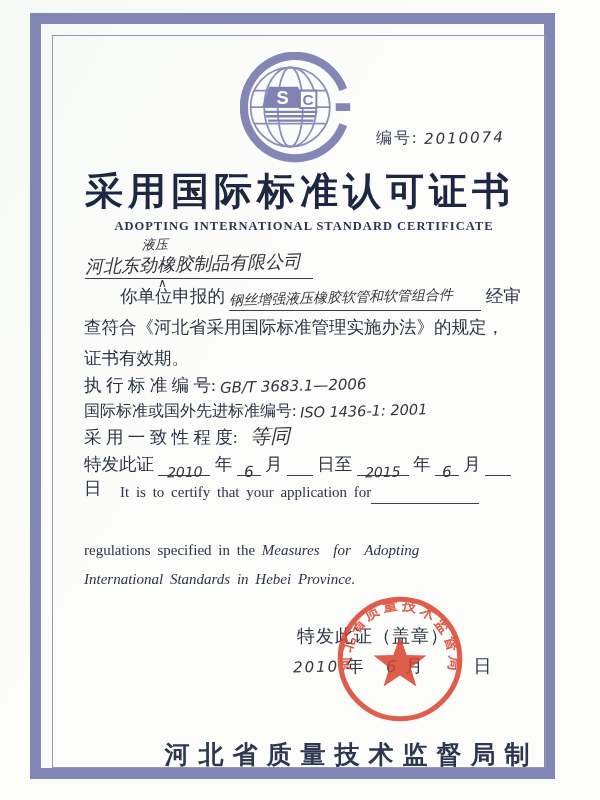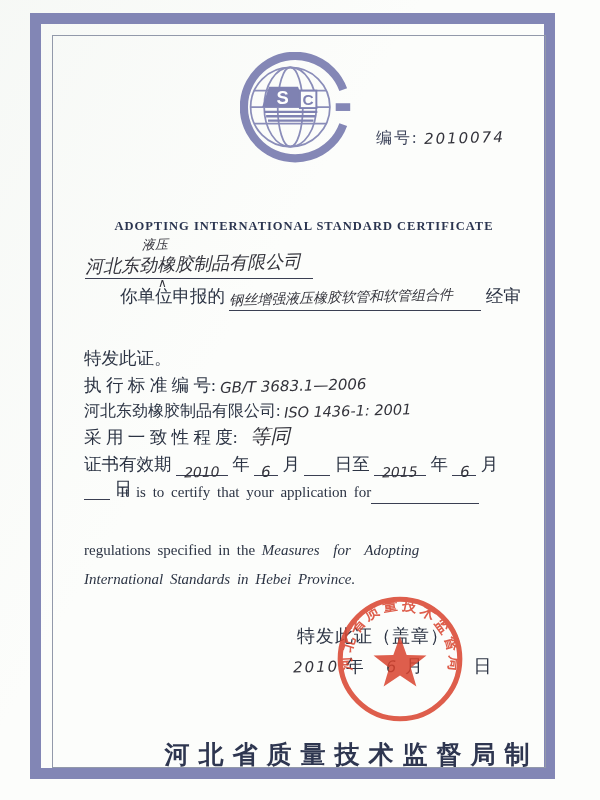--- a/index.html
+++ b/index.html
@@ -82,51 +82,53 @@
         <line x1="29" y1="71" x2="76" y2="71"></line>
       </g>
     </svg>
   </div>
 
   <div class="certno">
     <span>编号:</span>
     <span class="hw" style="font-size:15px">2010074</span>
   </div>
 
+  <h1 class="title">采用国际标准认可证书</h1>
   <div class="subtitle">ADOPTING INTERNATIONAL STANDARD CERTIFICATE</div>
 
   <div class="annotation hw">液压</div>
   <div class="caret">∧</div>
 
   <div class="companyline">
     <span class="u"><span class="hw">河北东劲橡胶制品有限公司</span></span>
   </div>
 
   <div class="line indent" style="top:284px">
     <span>你单位申报的</span>
     <span class="u prod"><span class="hw">钢丝增强液压橡胶软管和软管组合件</span></span>
     <span>经审</span>
   </div>
-  <div class="line" style="top:346px">特发此证。</div>
+  <div class="line" style="top:315px">查符合《河北省采用国际标准管理实施办法》的规定，</div>
+  <div class="line" style="top:346px">证书有效期。</div>
 
   <div class="line" style="top:373px">
     <span>执 行 标 准 编 号:</span>
     <span class="hw" style="font-size:15px">GB/T 3683.1—2006</span>
   </div>
   <div class="line" style="top:399px; font-size:16px">
-    <span>河北东劲橡胶制品有限公司:</span>
+    <span>国际标准或国外先进标准编号:</span>
     <span class="hw" style="font-size:14.5px">ISO 1436-1: 2001</span>
   </div>
   <div class="line" style="top:424px">
     <span>采 用 一 致 性 程 度:</span>
     <span class="hw" style="font-size:20px; margin-left:8px">等同</span>
   </div>
 
   <div class="line" style="top:452px">
-    <span>证书有效期</span>
+    <span>特发此证</span>
     <span class="blank" style="width:52px; text-align:center"><span class="hw" style="font-size:14px">2010</span></span>
     <span>年</span>
     <span class="blank" style="width:24px; text-align:center"><span class="hw" style="font-size:15px">6</span></span>
     <span>月</span>
     <span class="blank" style="width:26px"></span>
     <span>日至</span>
     <span class="blank" style="width:52px; text-align:center"><span class="hw" style="font-size:14px">2015</span></span>
     <span>年</span>
     <span class="blank" style="width:24px; text-align:center"><span class="hw" style="font-size:15px">6</span></span>
     <span>月</span>

